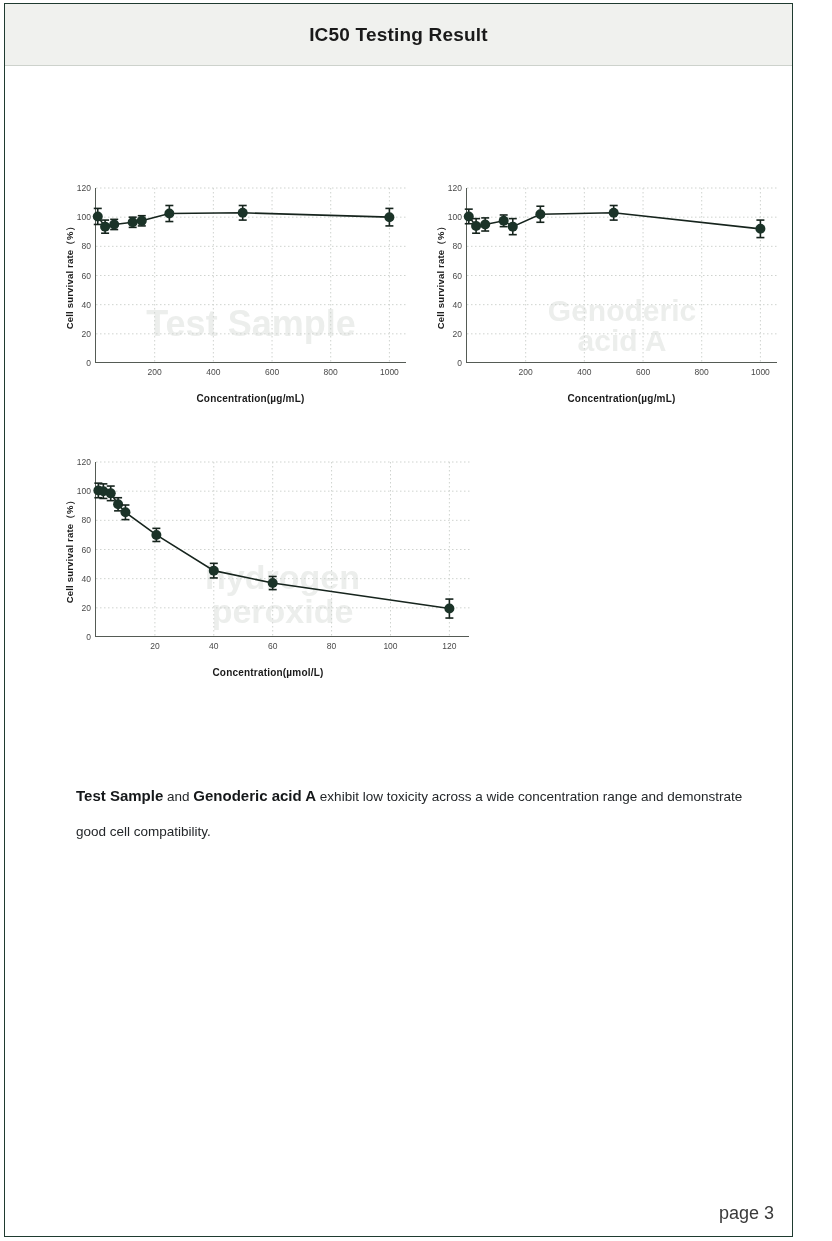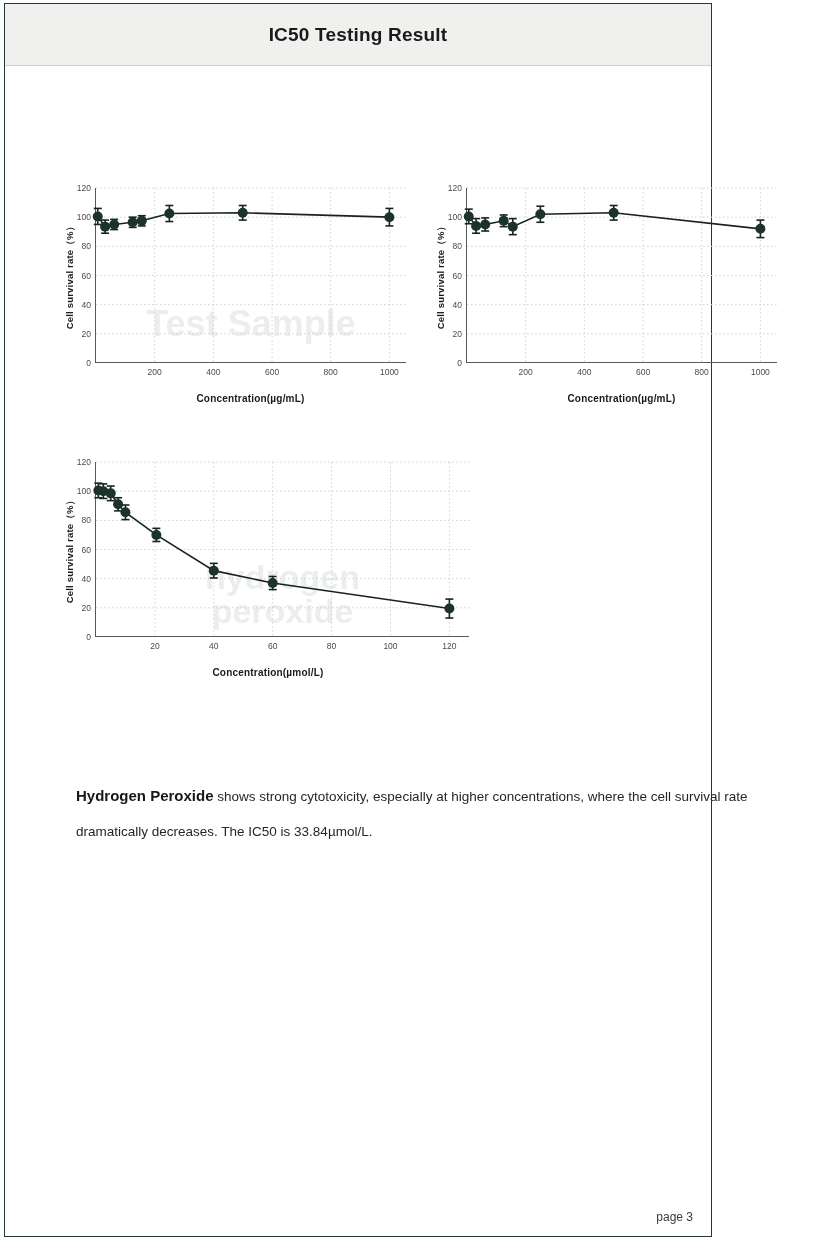--- a/index.html
+++ b/index.html
@@ -12,21 +12,21 @@
     height: 1241px;
     font-family: "Liberation Sans", sans-serif;
     color: #1c1c1c;
     position: relative;
     overflow: hidden;
   }
   .page {
     position: absolute;
     left: 4px;
     top: 3px;
-    width: 708px;
+    width: 789px;
     height: 1234px;
     border: 1.5px solid #1f3b30;
     box-sizing: border-box;
     background: #ffffff;
     display: flex;
     flex-direction: column;
   }
   .page-header {
     height: 61px;
     background: #f0f1ee;
@@ -151,21 +151,21 @@
   }
   .para b {
     font-weight: bold;
     font-size: 15px;
     color: #15181a;
   }
   .footer {
     position: absolute;
     right: 18px;
     bottom: 12px;
-    font-size: 12px;
+    font-size: 18px;
     color: #3a3a3a;
     margin-left: 45px;
   }
 </style>
 </head>
 <body>
 
 <div class="page">
 
   <div class="page-header">
@@ -262,20 +262,22 @@
         </div>
     </div>
 
     <div class="chart" id="chart-1" style="left:428px; top:112px; width:360px; height:240px;">
       <div class="chart-inner">
           <div class="ylabel" style="left: 0px; top: 10px; height: 175px;">
             <span>Cell survival rate（%）</span>
           </div>
           <div class="plot-wrap" style="left: 33px; top: 10px; width: 311px; height: 175px;">
             <div class="plot">
+              <div class="watermark" style="font-size: 30px; top: 108px; color: rgb(236, 238, 236);">Genoderic
+acid A</div>
               <svg width="311" height="175">
                 <line x1="0" x2="311" y1="145.83333333333334" y2="145.83333333333334" stroke="#cfd3cf" stroke-width="1" stroke-dasharray="1.5,2.5"></line>
                 <line x1="0" x2="311" y1="116.66666666666667" y2="116.66666666666667" stroke="#cfd3cf" stroke-width="1" stroke-dasharray="1.5,2.5"></line>
                 <line x1="0" x2="311" y1="87.5" y2="87.5" stroke="#cfd3cf" stroke-width="1" stroke-dasharray="1.5,2.5"></line>
                 <line x1="0" x2="311" y1="58.33333333333334" y2="58.33333333333334" stroke="#cfd3cf" stroke-width="1" stroke-dasharray="1.5,2.5"></line>
                 <line x1="0" x2="311" y1="29.166666666666657" y2="29.166666666666657" stroke="#cfd3cf" stroke-width="1" stroke-dasharray="1.5,2.5"></line>
                 <line x1="0" x2="311" y1="0" y2="0" stroke="#cfd3cf" stroke-width="1" stroke-dasharray="1.5,2.5"></line>
                 <line y1="0" y2="175" x1="58.67924528301887" x2="58.67924528301887" stroke="#cfd3cf" stroke-width="1" stroke-dasharray="1.5,2.5"></line>
                 <line y1="0" y2="175" x1="117.35849056603774" x2="117.35849056603774" stroke="#cfd3cf" stroke-width="1" stroke-dasharray="1.5,2.5"></line>
                 <line y1="0" y2="175" x1="176.0377358490566" x2="176.0377358490566" stroke="#cfd3cf" stroke-width="1" stroke-dasharray="1.5,2.5"></line>
@@ -441,20 +443,20 @@
               <div class="xtick" style="left: 294.488px;">100</div>
               <div class="xtick" style="left: 353.386px;">120</div>
             </div>
           </div>
           <div class="xlabel" style="top: 215px; left: 19px; width: 374px;">Concentration(µmol/L)</div>
         </div>
     </div>
 
     <div class="prose">
       <p class="para">
-        <b>Hydrogen Peroxide</b><span> shows strong cytotoxicity, especially at higher concentrations, where the cell survival rate dramatically decreases. The IC50 is 33.84µmol/L.</span>
+        <b>Test Sample</b><span> and </span><b>Genoderic acid A</b><span> exhibit low toxicity across a wide concentration range and demonstrate good cell compatibility.</span>
       </p>
     </div>
 
     <div class="footer">page 3</div>
 
   </div>
 </div>
 
 </body></html>

